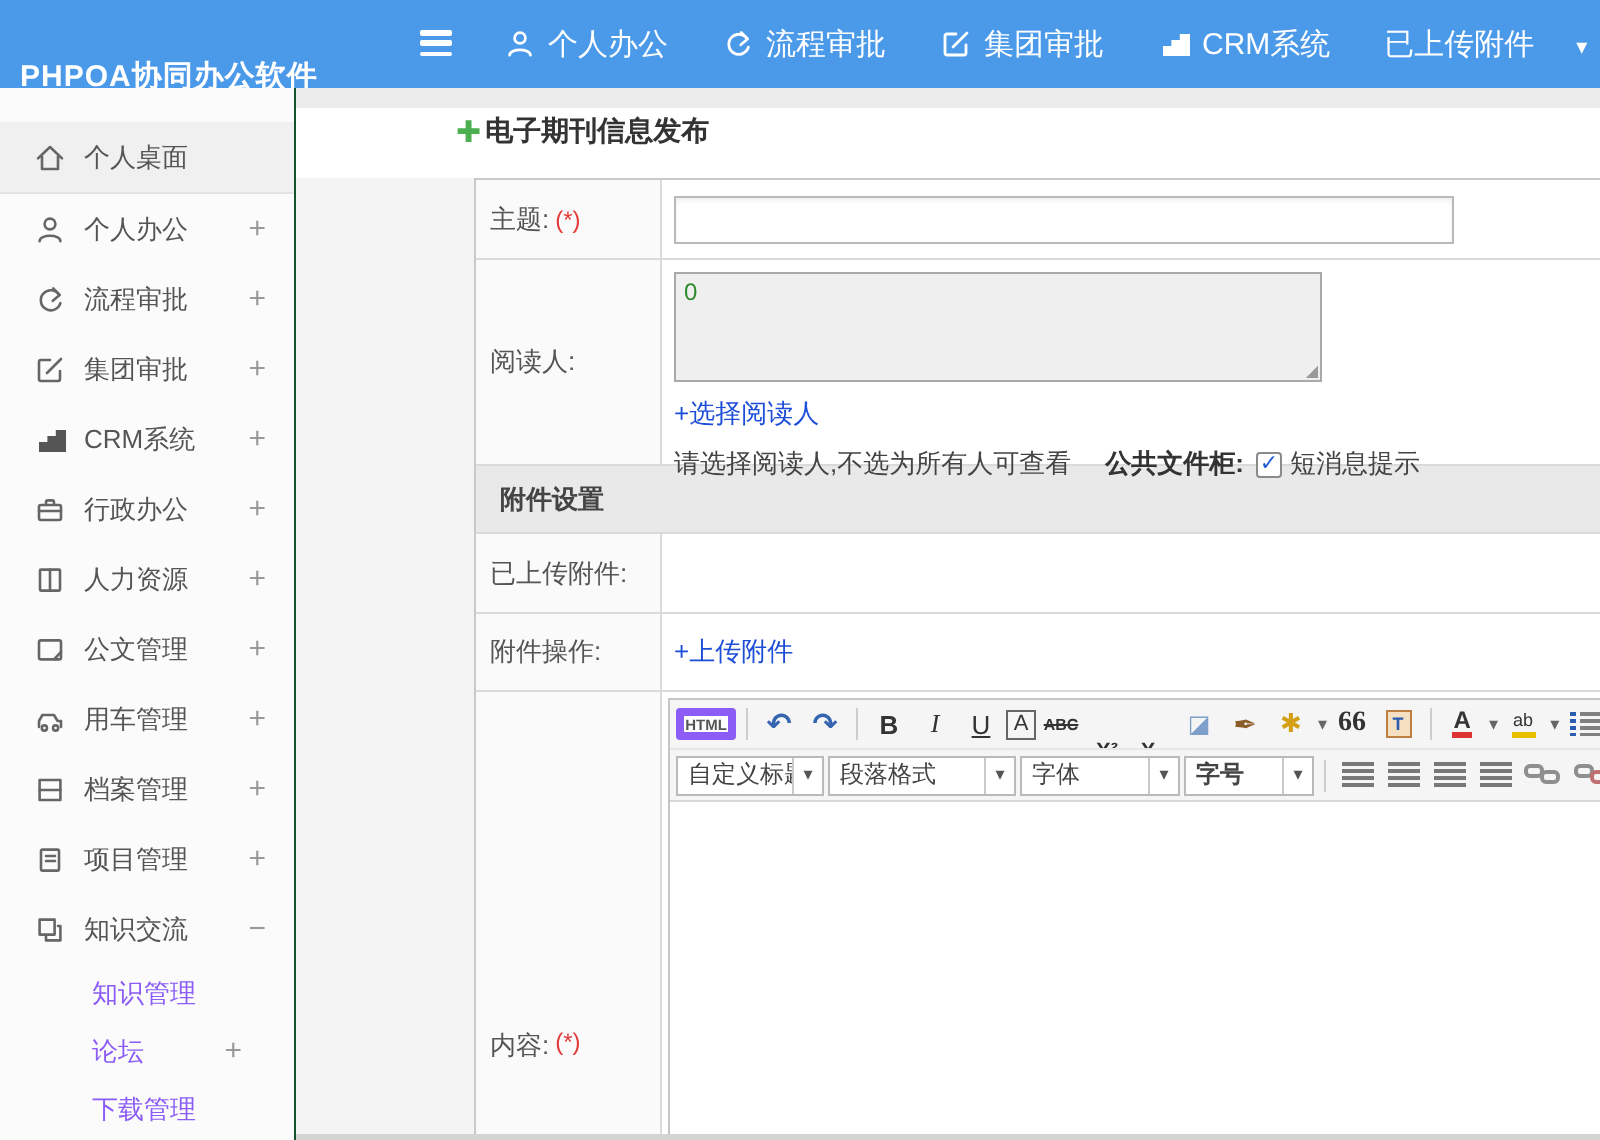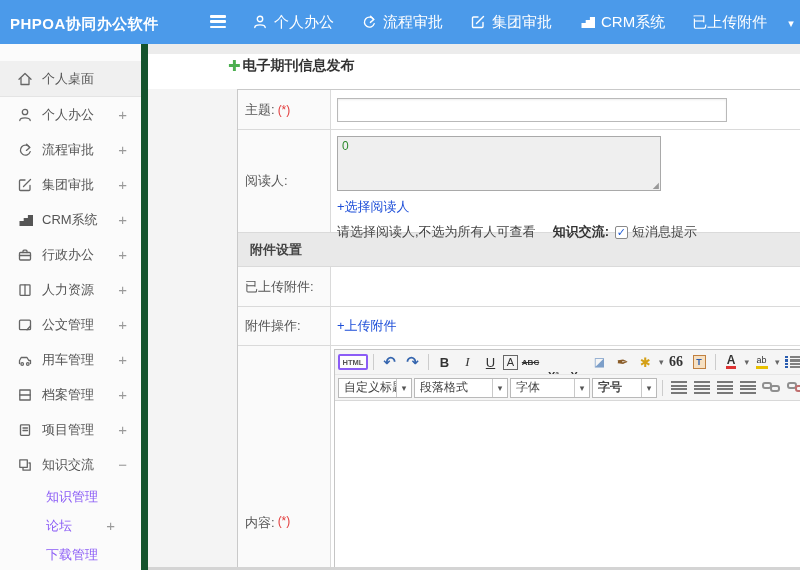--- a/index.html
+++ b/index.html
@@ -1,35 +1,35 @@
 <!DOCTYPE html>
 <html><head>
 <meta charset="utf-8">
 <style>
   * { margin:0; padding:0; box-sizing:border-box; }
   html,body { width:800px; height:570px; overflow:hidden; background:#fff;
     font-family:"Liberation Sans","DejaVu Sans",sans-serif; }
 
   
   .topbar { position:absolute; left:0; top:0; width:800px; height:44px; background:#4b9aea; }
-  .logo { position:absolute; left:10px; top:2px; height:44px; line-height:44px;
+  .logo { position:absolute; left:10px; top:17px; height:44px; line-height:44px;
     color:#fff; font-size:15px; font-weight:bold; letter-spacing:.5px; }
   .hamburger { position:absolute; left:210px; top:15px; width:16px; height:14px; cursor:pointer; }
   .hamburger i { display:block; height:2.5px; background:#fff; margin-bottom:2.8px; border-radius:1px; }
   .topnav { position:absolute; left:252px; top:0; height:44px; display:flex; align-items:center; gap:27px; }
   .nav-item { display:flex; align-items:center; gap:6px; color:#fff; font-size:15px;
     font-weight:500; cursor:pointer; white-space:nowrap; }
   .nav-ic svg { display:block; width:16px; height:16px; stroke:#fff; fill:none;
     stroke-width:1.4; stroke-linecap:round; stroke-linejoin:round; }
   .nav-ic svg .fl { fill:#fff; stroke:none; }
   .nav-caret { color:#fff; font-size:11px; margin-left:-6px; padding-top:2px; }
 
   
   .sidebar { position:absolute; left:0; top:44px; bottom:0; width:148px;
-    background:#fbfbfb; border-right:7px solid #14532d; padding-top:17px; }
+    background:#fbfbfb; border-right:1px solid #14532d; padding-top:17px; }
   .sb-item { display:flex; align-items:center; height:35px; padding:0 14px 0 17px; cursor:pointer; }
   .sb-item.active { height:36px; background:#f0f0f0; border-bottom:1px solid #e4e4e4; }
   .sb-icon { width:16px; height:16px; margin-right:9px; color:#666; flex:none; }
   .sb-icon svg { display:block; width:16px; height:16px; stroke:currentColor; fill:none;
     stroke-width:1.3; stroke-linecap:round; stroke-linejoin:round; }
   .sb-icon svg .fl { fill:currentColor; stroke:none; }
   .sb-label { flex:1; font-size:13px; color:#555; white-space:nowrap; }
   .sb-expand { color:#999; font-size:15px; font-weight:300; }
   .sb-sub { display:flex; align-items:center; height:29px; padding:0 26px 0 46px; cursor:pointer; }
   .sb-sub .sb-label { color:#8b5cf6; }
@@ -76,21 +76,21 @@
   .r6 .fl { align-items:flex-start; padding-top:168px; }
 
   
   .editor { margin:3px; width:558px; border:1px solid #c5c5c5; background:#fff; }
   .ed-toolbar { background:#f5f5f5; border-bottom:1px solid #d8d8d8; }
   .ed-row { display:flex; align-items:center; height:25px; padding:0 3px; gap:2px; overflow:hidden; }
   .ed-row.first { border-bottom:1px solid #e6e6e6; }
   .ed-btn { min-width:21px; height:20px; display:flex; align-items:center; justify-content:center;
     font-size:13px; color:#333; cursor:pointer; }
   .ed-sep { width:1px; height:16px; background:#ccc; margin:0 3px; }
-  .b-html { min-width:30px; height:16px; border:2px solid #8b5cf6; background:#fdfdfd; border-radius:2px;
+  .b-html { min-width:30px; height:16px; border:4px solid #8b5cf6; background:#fdfdfd; border-radius:2px;
     font-size:7.5px; font-weight:bold; color:#555; }
   .b-undo,.b-redo { color:#3565ae; font-size:15px; font-weight:bold; }
   .b-bold { font-weight:bold; }
   .b-italic { font-style:italic; font-family:"Liberation Serif","DejaVu Serif",serif; }
   .b-under { text-decoration:underline; }
   .b-fontbox { border:1px solid #666; min-width:15px; height:15px; font-size:11px; }
   .b-strike { font-size:8px; font-weight:bold; text-decoration:line-through; }
   .b-supsub { font-size:11px; font-weight:bold;margin-top:28px; }
   .b-eraser { color:#7d9fc9; font-size:12px; }
   .b-painter { color:#8a5c28; font-size:14px; }
@@ -344,21 +344,21 @@
         <span>阅读人:</span>
       </div>
       <div class="fv">
         <div class="readers-box">
           <span>0</span>
           <span class="resize-handle">◢</span>
         </div>
         <a class="link select-link">+选择阅读人</a>
         <div class="hint-line">
           <span>请选择阅读人,不选为所有人可查看</span>
-          <span class="remind">知识交流:</span>
+          <span class="remind">公共文件柜:</span>
           <span class="checkbox">✓</span>
           <span>短消息提示</span>
         </div>
       </div>
     </div>
 
     <div class="frow r3">
       <span>附件设置</span>
     </div>
 

